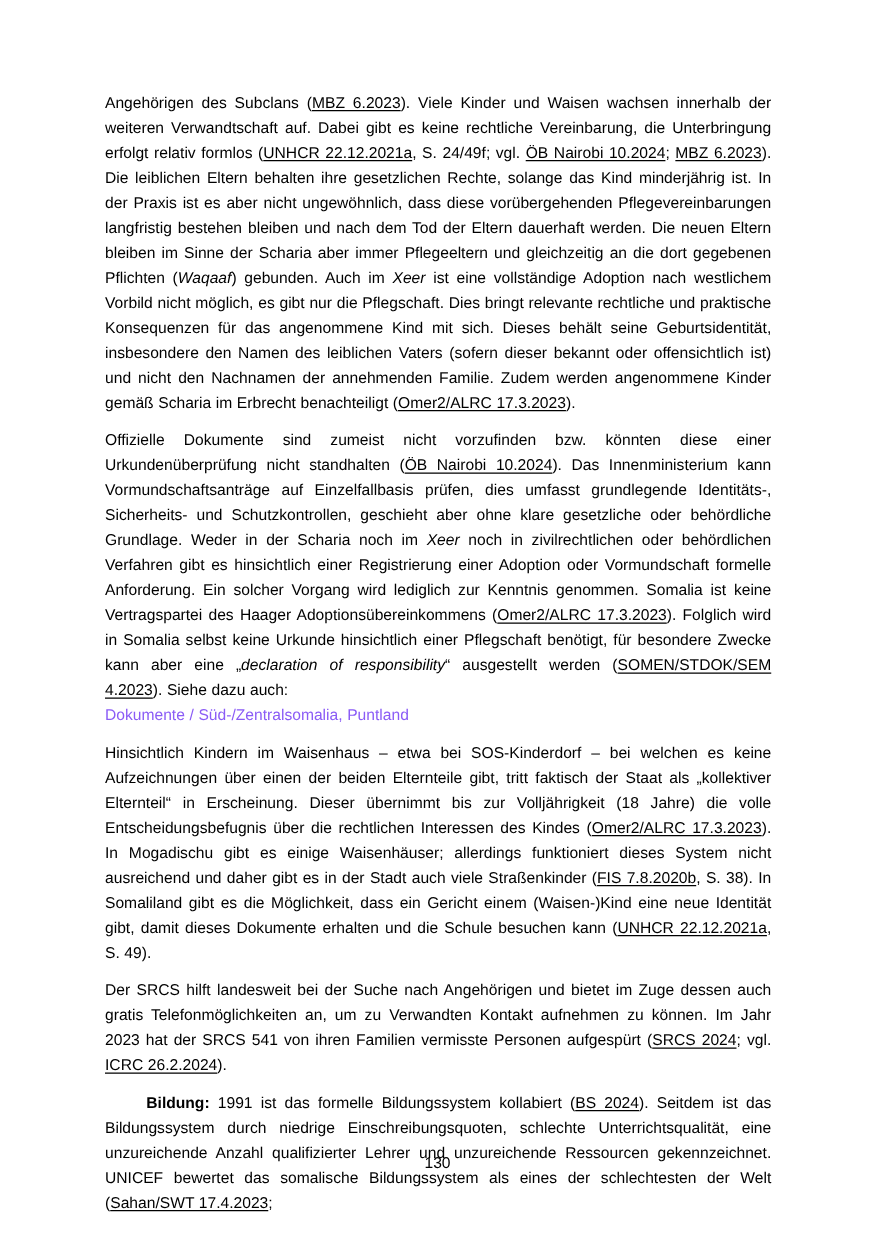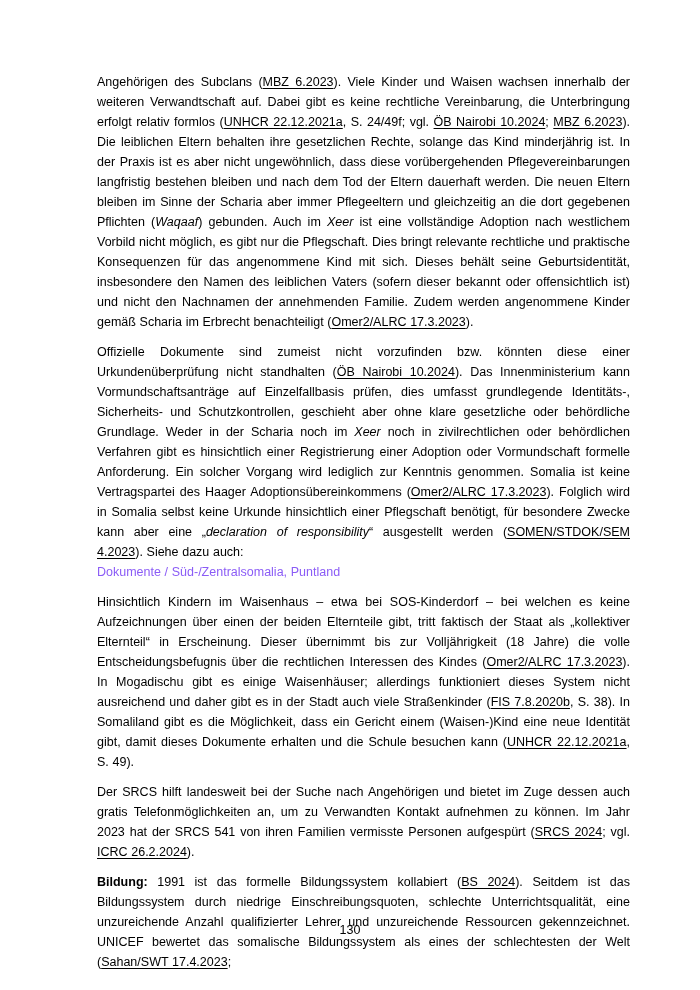--- a/index.html
+++ b/index.html
@@ -11,21 +11,21 @@
     position: relative;
     width: 700px;
     height: 990px;
     background: #ffffff;
     overflow: hidden;
     font-family: "Liberation Sans", "DejaVu Sans", sans-serif;
     color: #000000;
   }
   .doc-text {
     position: absolute;
-    left: 97px;
+    left: 84px;
     top: 72px;
     width: 533px;
     font-size: 12.5px;
     line-height: 20px;
     text-align: justify;
     hyphens: auto;
     -webkit-hyphens: auto;
     word-spacing: 0.2px;
   }
   .para {
@@ -36,20 +36,21 @@
   .run-citation {
     text-decoration: underline;
     text-underline-offset: 2px;
     cursor: pointer;
   }
   .run-italic {
     font-style: italic;
   }
   .run-bold {
     font-weight: bold;
+    margin-left: 33px;
   }
   .run-link {
     color: #8b5cf6;
     cursor: pointer;
   }
   .page-number {
     position: absolute;
     left: 0;
     top: 920px;
     width: 700px;

